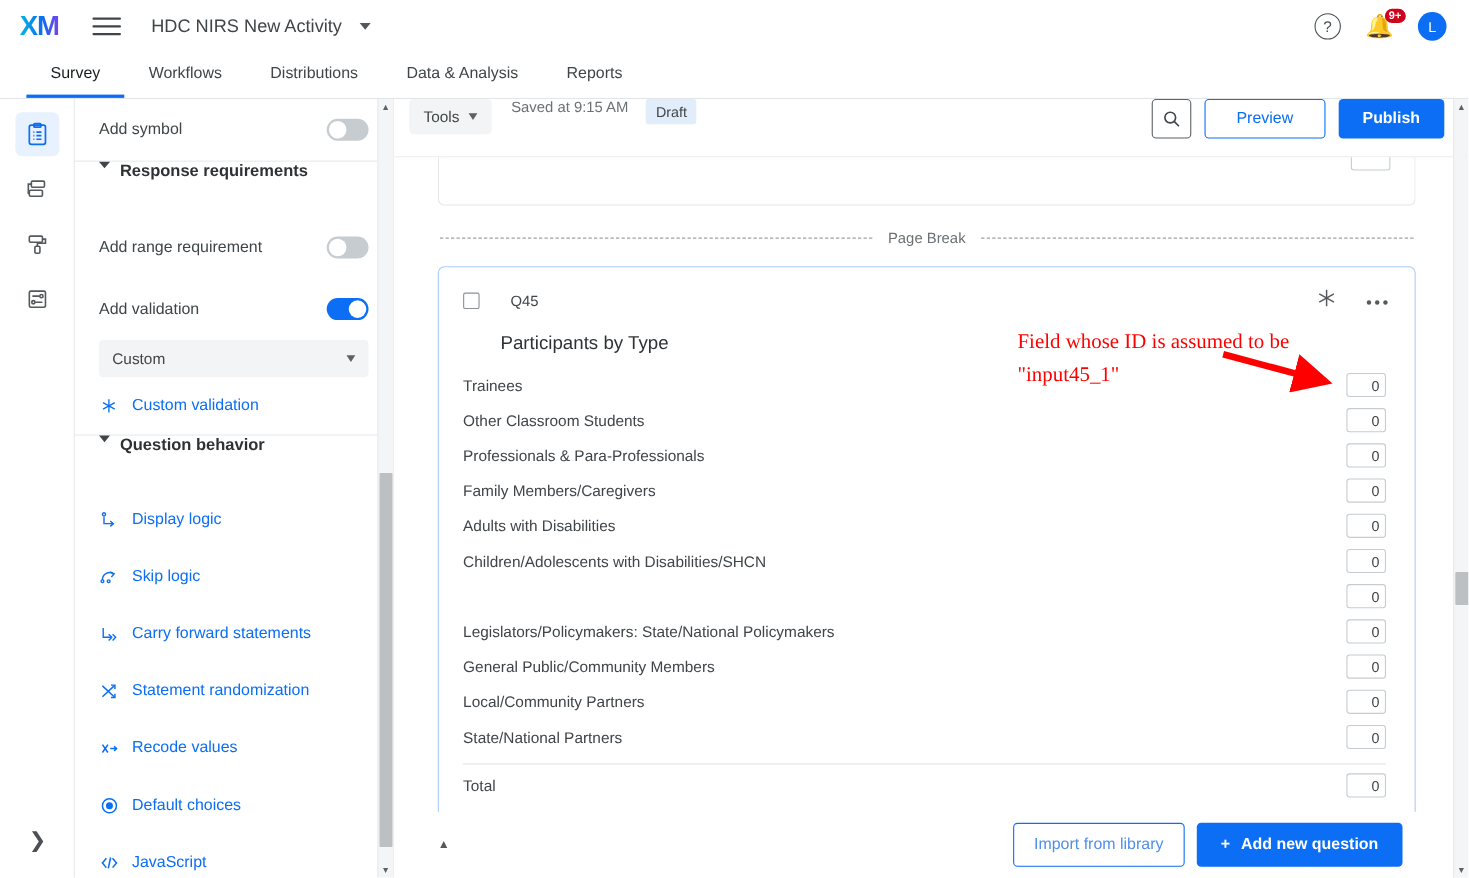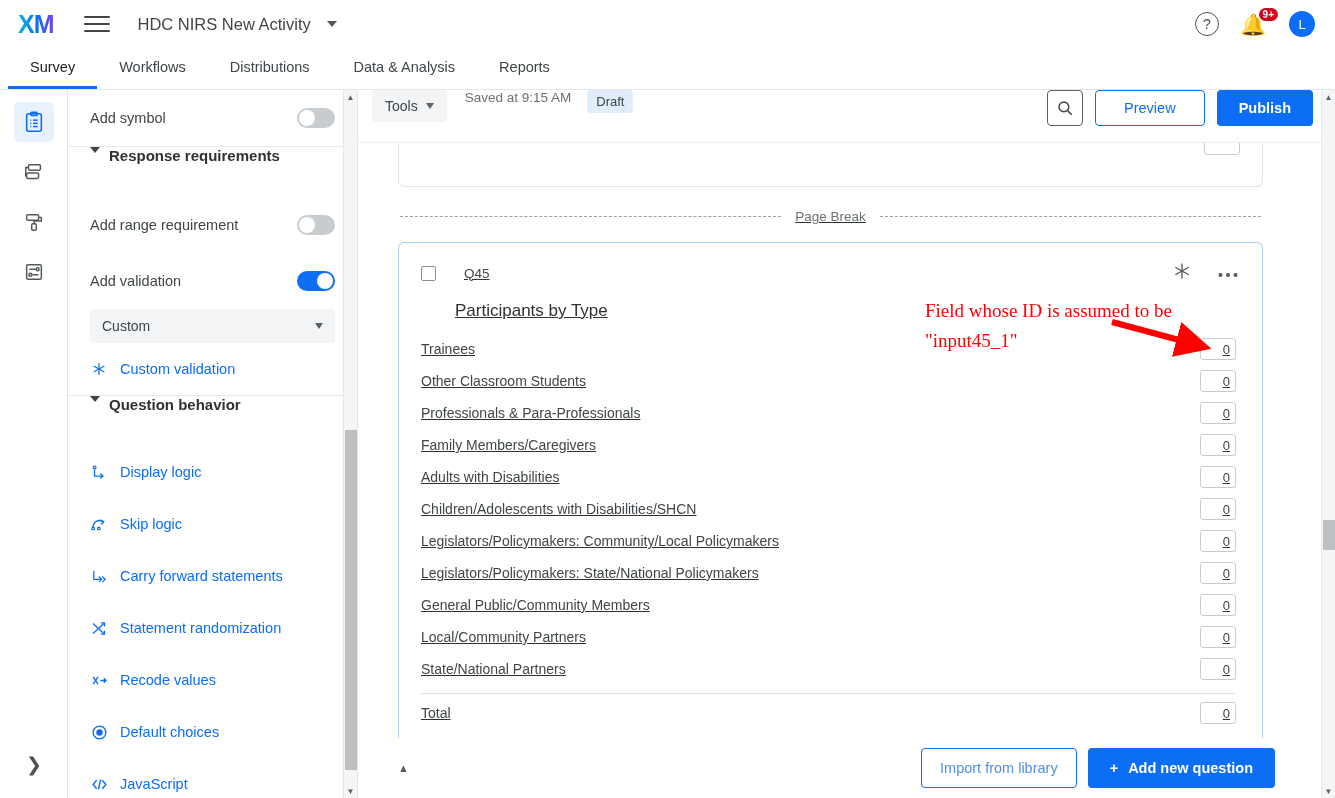--- a/index.html
+++ b/index.html
@@ -29,21 +29,21 @@
   .circ-icon { width:24px;height:24px;border:1.6px solid #4a5053;border-radius:50%;
     display:flex;align-items:center;justify-content:center;font-size:14px;color:#4a5053;cursor:pointer; }
   .bell-wrap { position:relative; cursor:pointer; }
   .bell { font-size:21px; color:#3f4548; line-height:1; }
   .badge { position:absolute; top:-6px; right:-11px; background:#d0021b; color:#fff;
     font-size:10px; font-weight:bold; border-radius:9px; padding:1px 4px; min-width:19px; text-align:center; }
   .avatar { width:26px;height:26px;border-radius:50%;background:#0b6ef4;color:#fff;
     font-size:13px;display:flex;align-items:center;justify-content:center;cursor:pointer; }
 
   
-  .navtabs { height:42px; display:flex; align-items:stretch; border-bottom:1px solid #e3e6e8; padding-left:8px; }
+  .navtabs { height:42px; display:flex; align-items:stretch; border-bottom:1px solid #e3e6e8; padding-left:24px; }
   .navtab { padding:0 22px; display:flex; align-items:center; font-size:14.5px; color:#3f4548;
     cursor:pointer; border-bottom:3px solid transparent; }
   .navtab.active { border-bottom:3px solid #0b6ef4; color:#1a1d1f; }
 
   
   .workspace { display:flex; height:708px; }
 
   
   .rail { width:68px; background:#fff; border-right:1px solid #e3e6e8;
     display:flex; flex-direction:column; align-items:center; padding-top:12px; position:relative; }
@@ -86,21 +86,21 @@
   .saved { margin-left:18px; font-size:13.5px; color:#6b7174; }
   .draft { margin-left:16px; background:#e2edfb; color:#3f4548; font-size:13px; border-radius:3px; padding:4px 9px; }
   .toolbar-right { margin-left:auto; display:flex; align-items:center; gap:12px; }
   .sq-btn { width:36px;height:36px;border:1px solid #5b6164;border-radius:4px;display:flex;
     align-items:center;justify-content:center;cursor:pointer; }
   .btn-outline { height:36px; padding:0 28px; border:1px solid #0b6ef4; border-radius:4px; color:#0b6ef4;
     background:#fff; font-size:14.5px; display:flex; align-items:center; cursor:pointer; }
   .btn-primary { height:36px; padding:0 22px; border-radius:4px; background:#0b6ef4; color:#fff;
     font-size:14.5px; display:flex; align-items:center; gap:8px; cursor:pointer; border:none; font-weight:bold; }
 
-  .canvas { flex:1; overflow:hidden; position:relative; padding:0 72px 0 40px;text-decoration:underline; }
+  .canvas { flex:1; overflow:hidden; position:relative; padding:0 48px 0 40px; }
   .prev-card { border:1px solid #e3e6e8; border-top:none; border-radius:0 0 6px 6px; height:44px;
     margin-top:0; position:relative; }
   .prev-input { position:absolute; right:22px; top:-10px; width:36px; height:22px;
     border:1px solid #c6ccd0; border-radius:3px; background:#fff; }
   .pagebreak { display:flex; align-items:center; gap:14px; margin:22px 2px 18px; color:#6b7174; font-size:13.5px; }
   .pagebreak .dash { flex:1; border-top:1.5px dashed #9ba1a5; }
 
   .qcard { border:1.5px solid #a9cdf5; border-radius:6px; padding:18px 24px 22px 22px; }
   .qhead { display:flex; align-items:center; }
   .qcheck { width:15px;height:15px;border:1.3px solid #8a9094; border-radius:2px; cursor:pointer; }
@@ -425,21 +425,20 @@
           </div>
           <div class="grow">
             <span class="glabel">Adults with Disabilities</span>
             <input class="ginput" value="0" style="">
           </div>
           <div class="grow">
             <span class="glabel">Children/Adolescents with Disabilities/SHCN</span>
             <input class="ginput" value="0" style="">
           </div>
           <div class="grow">
-            <span class="glabel">Legislators/Policymakers: Community/Local Policymakers</span>
             <input class="ginput" value="0" style="">
           </div>
           <div class="grow">
             <span class="glabel">Legislators/Policymakers: State/National Policymakers</span>
             <input class="ginput" value="0" style="">
           </div>
           <div class="grow">
             <span class="glabel">General Public/Community Members</span>
             <input class="ginput" value="0" style="">
           </div>

